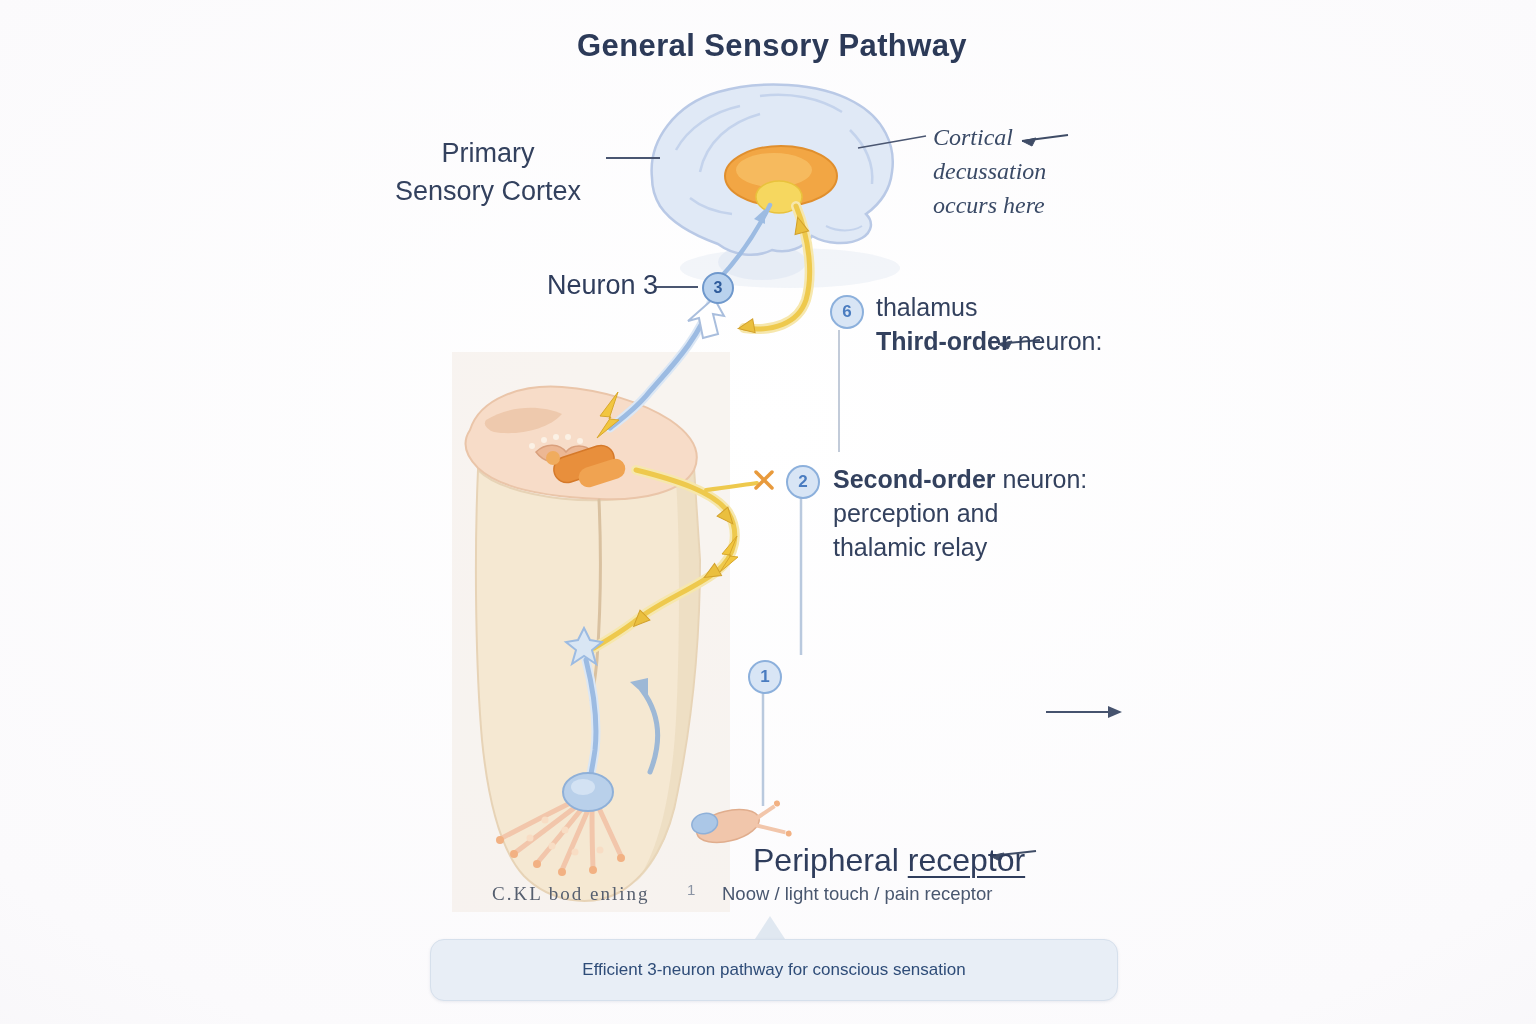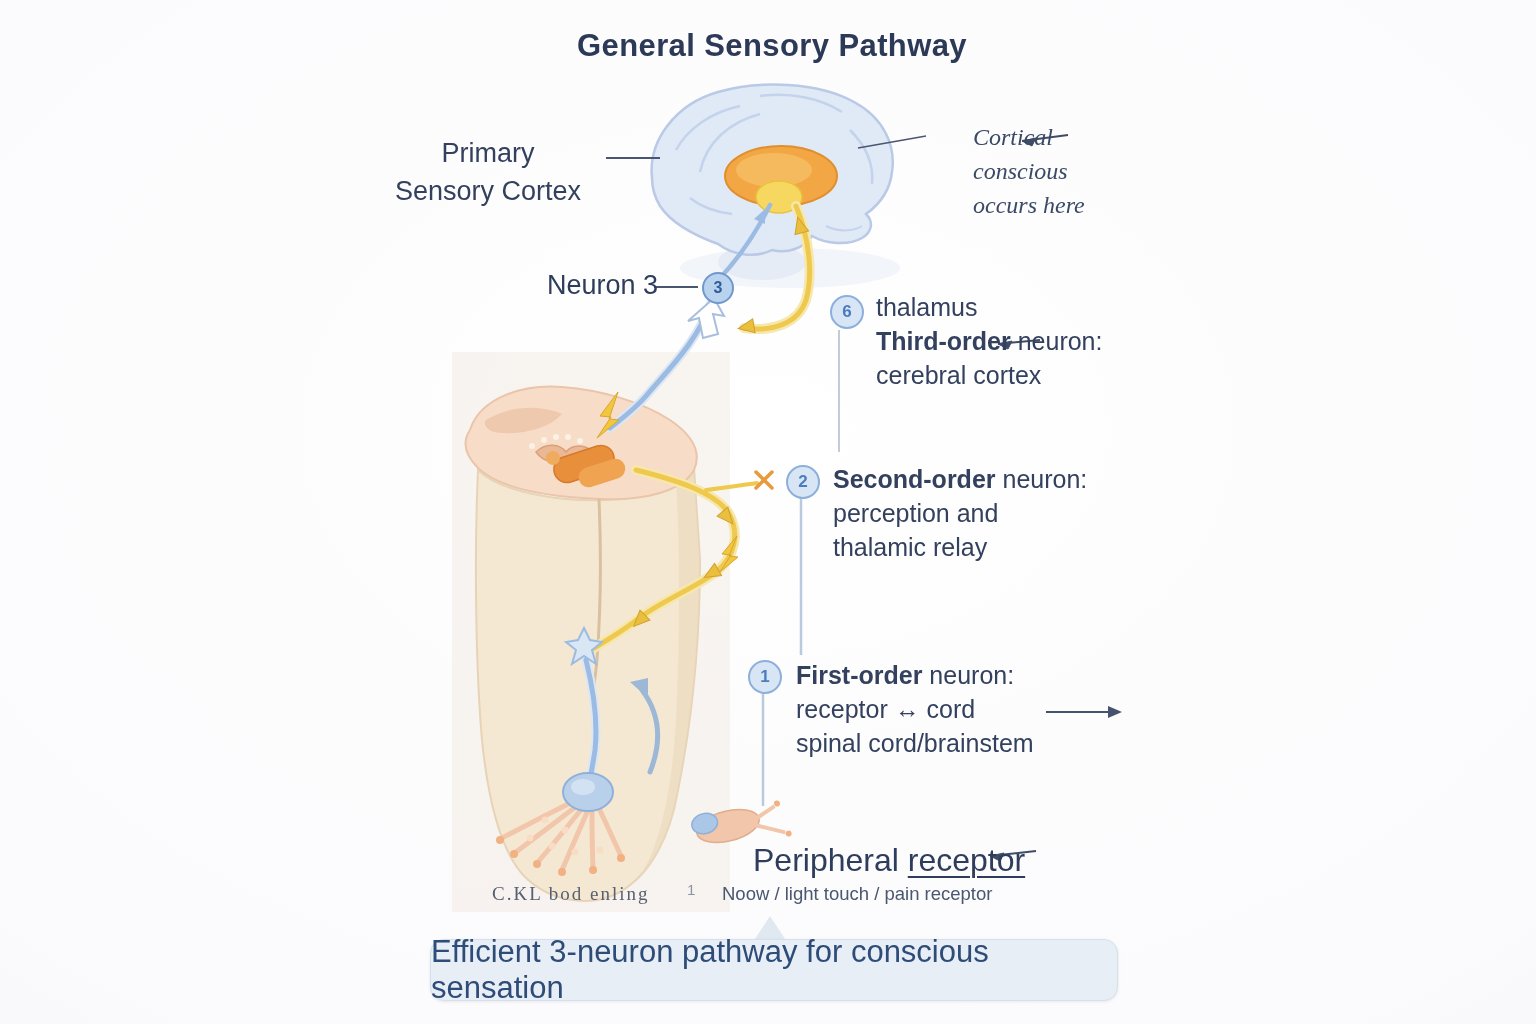--- a/index.html
+++ b/index.html
@@ -9,21 +9,21 @@
     background:radial-gradient(120% 120% at 50% 42%, #ffffff 0%, #fbfafc 55%, #efeef2 100%);
   }
   .canvas{position:relative;width:1536px;height:872px;padding-left:8px;}
   .canvas svg{position:absolute;left:0;top:0;z-index:1;pointer-events:none;}
   .txt{position:absolute;z-index:2;color:var(--text-label,#34425f);}
   .title{
     top:28px;left:0;width:100%;text-align:center;
     font-size:31px;font-weight:700;letter-spacing:.4px;color:var(--text-dark,#2c3a58);
   }
   .lbl-primary{left:360px;top:134px;width:256px;text-align:center;font-size:27px;line-height:38px;color:#33415e;}
-  .note-cortical{left:933px;top:120px;font-family:"Liberation Serif",serif;font-style:italic;font-size:24px;line-height:34px;color:#3a4a66;margin-left:40px;}
+  .note-cortical{left:933px;top:120px;font-family:"Liberation Serif",serif;font-style:italic;font-size:24px;line-height:34px;color:#3a4a66;}
   .lbl-neuron3{left:547px;top:270px;font-size:27px;color:#2f3d5c;}
   .badge{
     position:absolute;z-index:3;border-radius:50%;
     background:var(--badge-fill,#d8e5f5);border:2px solid var(--badge-border,#8cb0dc);
     color:var(--badge-text,#4a7cc0);font-weight:700;
     display:flex;align-items:center;justify-content:center;
   }
   .badge-lg{width:30px;height:30px;font-size:17px;}
   .badge-sm{width:28px;height:28px;font-size:16px;background:#b9d2ee;border-color:#6f98cc;color:#2f5c9c;}
   .ann{font-size:25px;line-height:34px;color:#33415e;}
@@ -35,21 +35,21 @@
   .receptor-title .u{text-decoration:underline;text-underline-offset:5px;text-decoration-thickness:1.5px;}
   .receptor-sub{left:722px;top:883px;font-size:18.5px;color:#49576f;text-align:center;}
   .ending-label{left:492px;top:877px;font-family:"Liberation Serif",serif;font-size:19px;letter-spacing:2px;color:#565f6f;margin-top:6px;}
   .small-marker{left:687px;top:881px;font-size:15px;color:#8b94a4;}
   .footer-bar{
     position:absolute;z-index:2;left:430px;top:939px;width:686px;height:60px;
     background:var(--footer-bg,#e8eef6);border:1px solid #d6e0ec;border-radius:14px;
     display:flex;align-items:center;justify-content:center;
     box-shadow:0 1px 3px rgba(90,110,140,.12);
   }
-  .footer-bar span{font-size:31px;color:var(--footer-text,#2e4c78);}
+  .footer-bar span{font-size:17px;color:var(--footer-text,#2e4c78);}
   .footer-pointer{
     position:absolute;z-index:1;left:753px;top:916px;width:0;height:0;
     border-left:17px solid transparent;border-right:17px solid transparent;
     border-bottom:26px solid #e0e8f1;
   }
 </style>
 </head>
 <body>
 
 <div class="canvas">
@@ -198,47 +198,41 @@
 
   <div class="txt title">General Sensory Pathway</div>
 
   <div class="txt lbl-primary">
     <div>Primary</div>
     <div>Sensory Cortex</div>
   </div>
 
   <div class="txt note-cortical">
     <div>Cortical</div>
-    <div>conscious</div>
+    <div>decussation</div>
     <div>occurs here</div>
   </div>
 
   <div class="txt lbl-neuron3">Neuron 3</div>
   <div class="badge badge-sm" style="left:702px;top:272px;">3</div>
 
   <div class="badge badge-lg" style="left:830px;top:295px;">6</div>
   <div class="txt ann ann-third">
     <div>thalamus</div>
     <div><span class="b">Third-order</span><span> neuron:</span></div>
-    <div>cerebral cortex</div>
   </div>
 
   <div class="badge badge-lg" style="left:786px;top:465px;">2</div>
   <div class="txt ann ann-second">
     <div><span class="b">Second-order</span><span> neuron:</span></div>
     <div>perception and</div>
     <div>thalamic relay</div>
   </div>
 
   <div class="badge badge-lg" style="left:748px;top:660px;">1</div>
-  <div class="txt ann ann-first">
-    <div><span class="b">First-order</span><span> neuron:</span></div>
-    <div>receptor ↔ cord</div>
-    <div>spinal cord/brainstem</div>
-  </div>
 
   <div class="txt receptor-title">
     <span>Peripheral </span><span class="u">receptor</span>
   </div>
   <div class="txt receptor-sub">Noow / light touch / pain receptor</div>
   <div class="txt ending-label">C.KL bod enling</div>
   <div class="txt small-marker">1</div>
 
   <div class="footer-pointer"></div>
   <div class="footer-bar">

